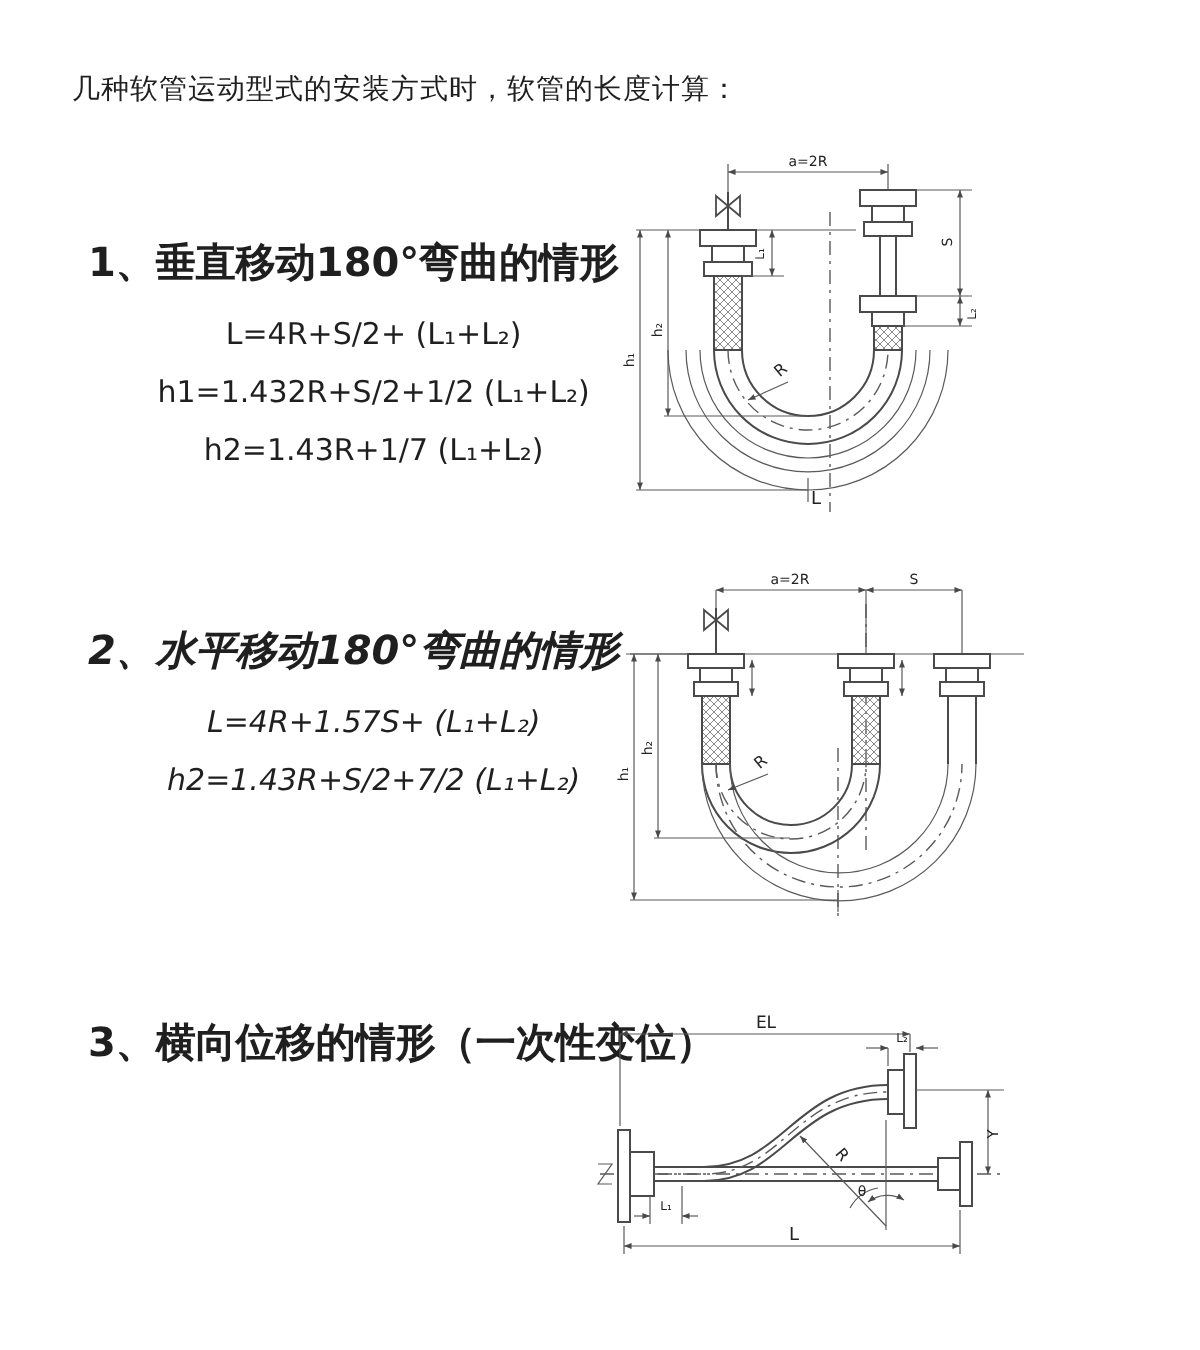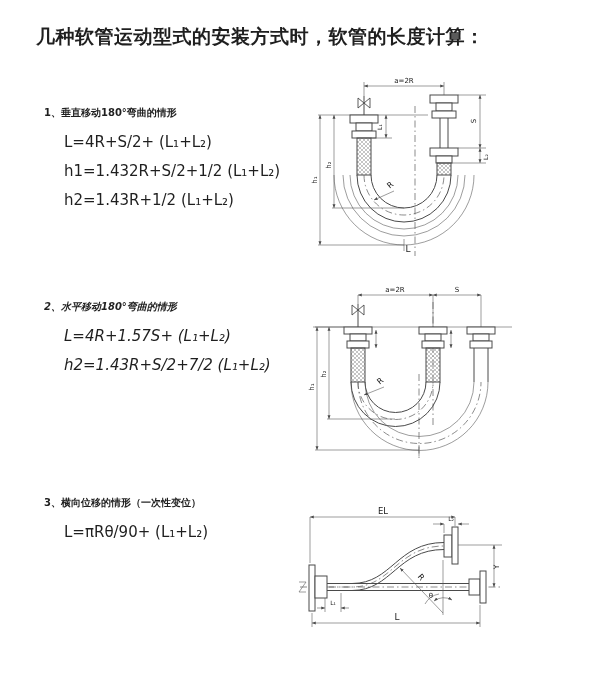--- a/index.html
+++ b/index.html
@@ -2,61 +2,60 @@
 <html><head>
 <meta charset="utf-8">
 <style>
   html,body{margin:0;padding:0;}
   body{
     width:600px;height:675px;position:relative;background:#ffffff;
     font-family:"DejaVu Sans","Liberation Sans",sans-serif;color:#1f1f1f;
     overflow:hidden;
   }
   .page-title{
-    position:absolute;left:36px;top:24px;font-size:19px;font-weight:bold;
+    position:absolute;left:36px;top:36px;font-size:14px;font-weight:normal;
     letter-spacing:.5px;white-space:nowrap;
   }
   .section{position:absolute;left:44px;}
-  .section-heading{font-size:10px;font-weight:bold;white-space:nowrap;margin:0 0 8px 0;}
-  .formula{font-size:15px;line-height:29px;padding-left:20px;white-space:nowrap;}
+  .section-heading{font-size:20px;font-weight:bold;white-space:nowrap;margin:12px 0 8px 0;}
+  .formula{font-size:15px;line-height:29px;padding-left:20px;white-space:nowrap;text-align:center;}
   .diagram{position:absolute;}
   svg text{font-family:"DejaVu Sans","Liberation Sans",sans-serif;fill:#222;}
   .ln{stroke:#4a4a4a;stroke-width:1;fill:none;}
   .thin{stroke:#5a5a5a;stroke-width:.6;fill:none;}
   .dash{stroke:#5a5a5a;stroke-width:.7;fill:none;stroke-dasharray:7 3 1.5 3;}
   .fitt{fill:#ffffff;stroke:#4a4a4a;stroke-width:1;}
   .valve{fill:none;stroke:#4a4a4a;stroke-width:.9;}
 </style>
 </head>
 <body>
 
 <div class="page-title">几种软管运动型式的安装方式时，软管的长度计算：</div>
 
 <div class="section" style="top:106px;">
   <div class="section-heading">
     <span>1、</span><span>垂直移动180°弯曲的情形</span>
   </div>
   <div class="formula">L=4R+S/2+ (L₁+L₂)</div>
   <div class="formula">h1=1.432R+S/2+1/2 (L₁+L₂)</div>
-  <div class="formula">h2=1.43R+1/2 (L₁+L₂)</div>
+  <div class="formula">h2=1.43R+1/7 (L₁+L₂)</div>
 </div>
 
 <div class="section" style="top:300px;font-style:italic;">
   <div class="section-heading">
     <span>2、</span><span>水平移动180°弯曲的情形</span>
   </div>
   <div class="formula">L=4R+1.57S+ (L₁+L₂)</div>
   <div class="formula">h2=1.43R+S/2+7/2 (L₁+L₂)</div>
 </div>
 
 <div class="section" style="top:496px;">
   <div class="section-heading">
     <span>3、</span><span>横向位移的情形（一次性变位）</span>
   </div>
-  <div class="formula">L=πRθ/90+ (L₁+L₂)</div>
 </div>
 
 <svg class="diagram" style="left:310px;top:70px;" width="215" height="195" viewBox="0 0 215 195">
   <defs>
     <pattern id="hz1" width="4" height="4" patternUnits="userSpaceOnUse">
       <path d="M0 4 L4 0 M0 0 L4 4" stroke="#8a8a8a" stroke-width="0.5"></path>
     </pattern>
     <marker id="ar1" viewBox="0 0 10 10" refX="9" refY="5" markerWidth="7" markerHeight="7" orient="auto-start-reverse">
       <path d="M0,1.5 L9,5 L0,8.5 z" fill="#4a4a4a"></path>
     </marker>

